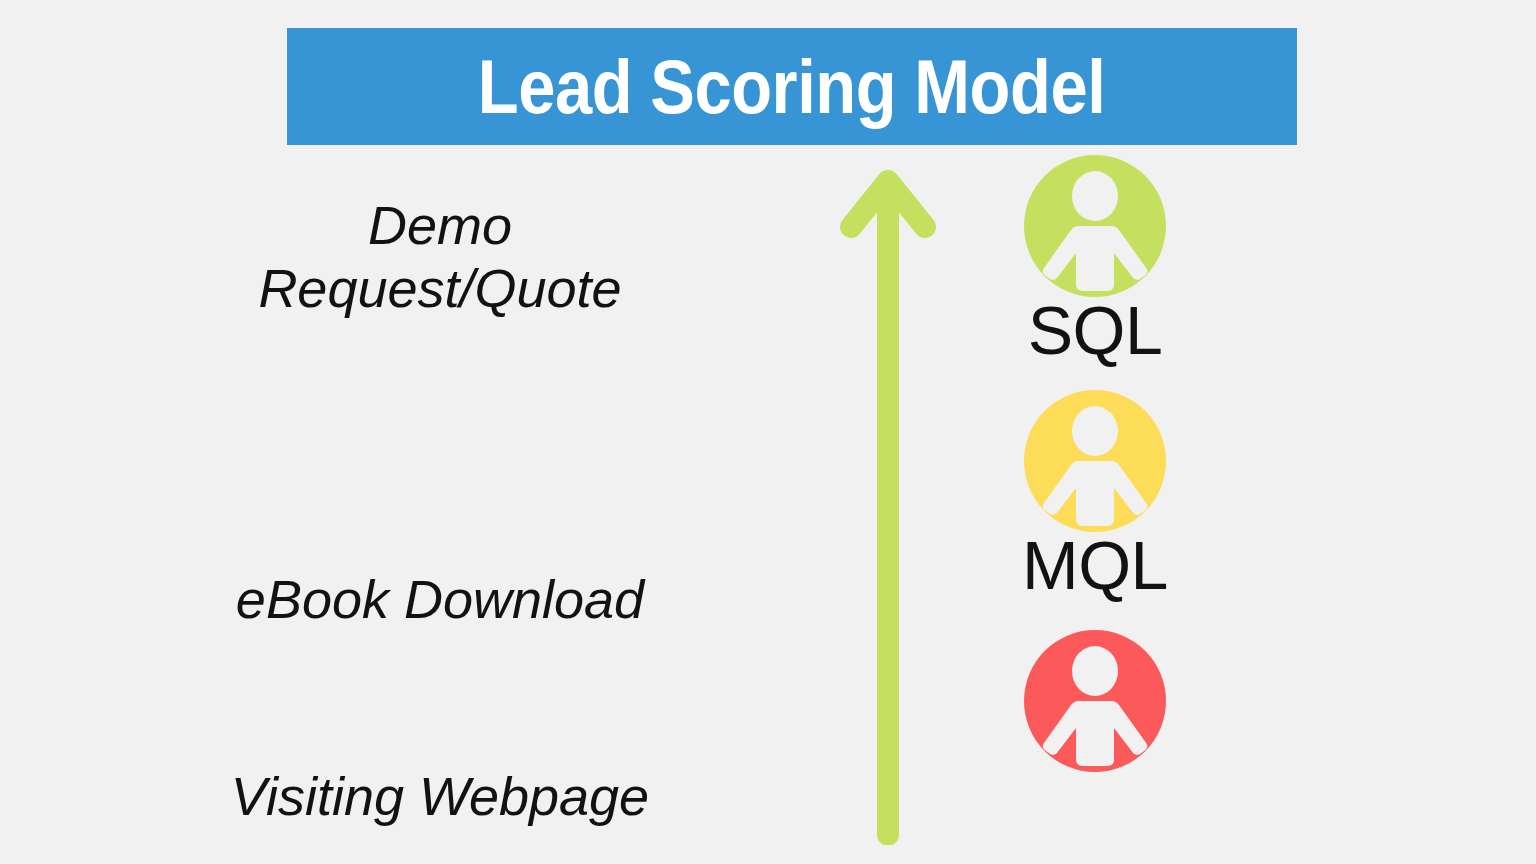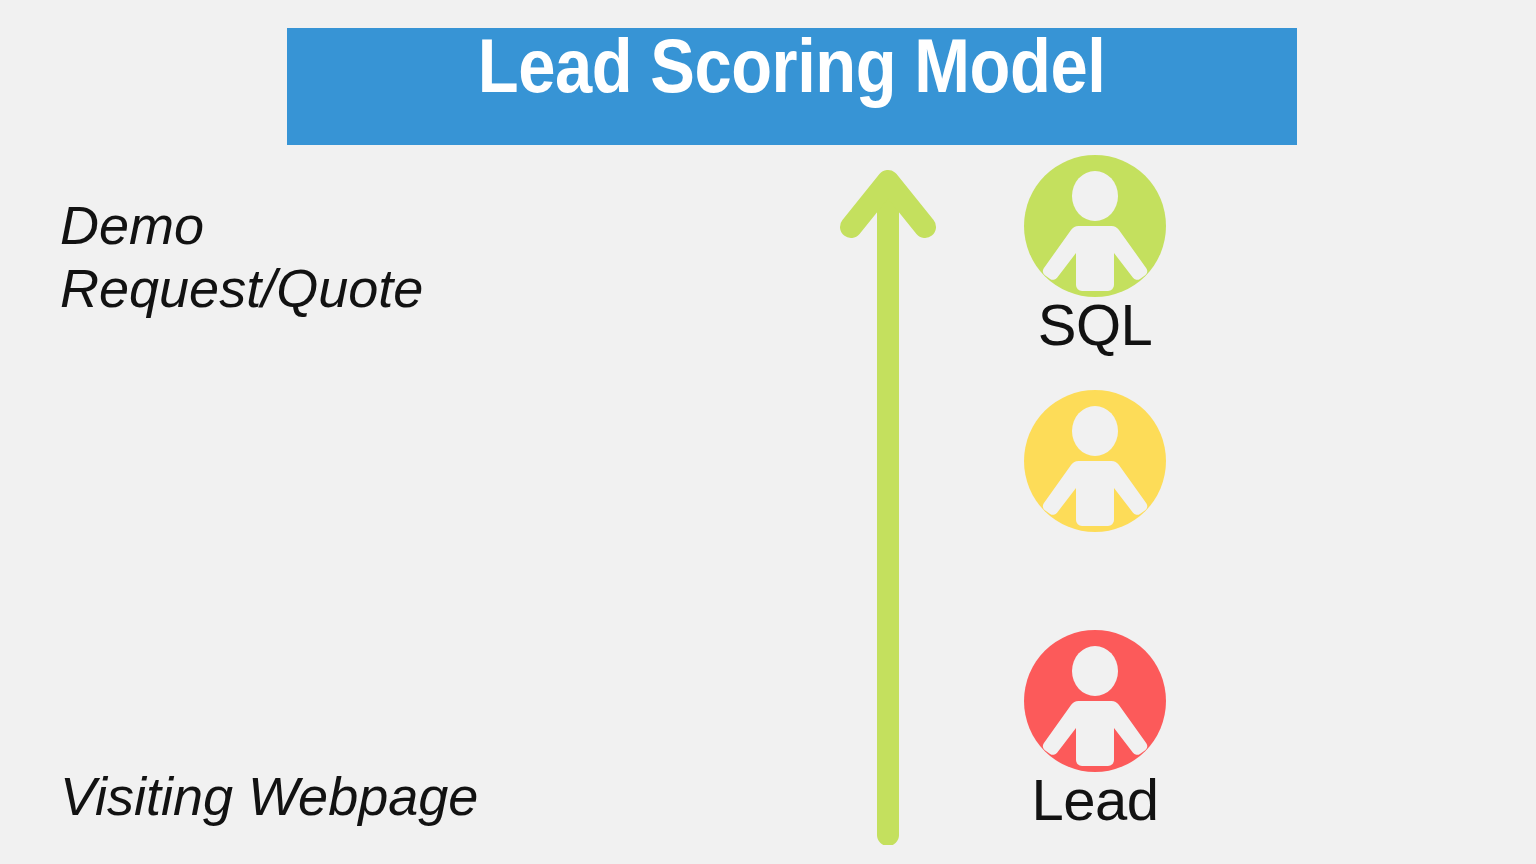--- a/index.html
+++ b/index.html
@@ -22,20 +22,21 @@
 
   
   .title-bar {
     position: absolute;
     left: 287px;
     top: 28px;
     width: 1010px;
     height: 117px;
     background: #3794d5;
     display: flex;
+    align-items: center;
     justify-content: center;
   }
   .title-text {
     color: #ffffff;
     font-family: "Liberation Sans Narrow", "Liberation Sans", sans-serif;
     font-weight: bold;
     font-size: 76px;
     line-height: 1;
     letter-spacing: -0.5px;
     transform: scaleX(0.88);
@@ -46,20 +47,21 @@
   .stages {
     position: absolute;
     left: 60px;
     top: 150px;
     width: 760px;
     height: 700px;
   }
   .stage {
     position: absolute;
     width: 100%;
+    text-align: center;
     font-family: "Liberation Sans Narrow", "Liberation Sans", sans-serif;
     font-style: italic;
     font-weight: normal;
     color: #121212;
     font-size: 54px;
     line-height: 1.16;
     white-space: pre-line;
   }
   .stage-0 { top: 44px; }
   .stage-1 { top: 268px; }
@@ -106,39 +108,40 @@
     position: relative;
     display: block;
   }
   .persona-icon svg {
     display: block;
     width: 142px;
     height: 142px;
   }
   .persona-label {
     font-family: "Liberation Sans", sans-serif;
-    font-size: 58px;
+    font-size: 68px;
     line-height: 1.04;
     color: #121212;
     margin-top: -2px;
     letter-spacing: -0.5px;
   }
 </style>
 </head>
 <body>
 
 <div class="slide">
 
   <div class="title-bar">
     <div class="title-text">Lead Scoring Model</div>
   </div>
 
   <div class="stages">
     <div class="stage stage-0">Demo
 Request/Quote</div>
+    <div class="stage stage-2">eBook Download</div>
     <div class="stage stage-3">Visiting Webpage</div>
   </div>
 
   <div class="arrow-wrap">
     <svg viewBox="0 0 100 680" xmlns="http://www.w3.org/2000/svg" aria-hidden="true">
       <g fill="none" stroke="#c4e05e" stroke-width="22" stroke-linecap="round" stroke-linejoin="round">
         <line x1="50" y1="670" x2="50" y2="22"></line>
         <polyline points="13,62 50,16 87,62"></polyline>
       </g>
     </svg>
@@ -162,29 +165,29 @@
     <div class="persona persona-1">
       <div class="persona-icon">
         <svg viewBox="0 0 142 142" xmlns="http://www.w3.org/2000/svg" aria-hidden="true">
           <circle cx="71" cy="71" r="71" fill="#fddc58"></circle>
           <g fill="#f1f1f1">
             <ellipse cx="71" cy="41" rx="23" ry="25"></ellipse>
             <path d="M54.5 71 h33 a9 9 0 0 1 7.3 3.8 l27.5 38.4 a5 5 0 0 1 -1.1 7 l-5.2 3.7 a5 5 0 0 1 -7 -1.2 L90 98 v32 a6 6 0 0 1 -6 6 h-26 a6 6 0 0 1 -6 -6 V98 l-18.9 24.7 a5 5 0 0 1 -7 1.2 l-5.2 -3.7 a5 5 0 0 1 -1.1 -7 l27.4 -38.4 A9 9 0 0 1 54.5 71 Z"></path>
           </g>
         </svg>
       </div>
+      <div class="persona-label">MQL</div>
     </div>
 
     <div class="persona persona-2">
       <div class="persona-icon">
         <svg viewBox="0 0 142 142" xmlns="http://www.w3.org/2000/svg" aria-hidden="true">
           <circle cx="71" cy="71" r="71" fill="#fc5a5a"></circle>
           <g fill="#f1f1f1">
             <ellipse cx="71" cy="41" rx="23" ry="25"></ellipse>
             <path d="M54.5 71 h33 a9 9 0 0 1 7.3 3.8 l27.5 38.4 a5 5 0 0 1 -1.1 7 l-5.2 3.7 a5 5 0 0 1 -7 -1.2 L90 98 v32 a6 6 0 0 1 -6 6 h-26 a6 6 0 0 1 -6 -6 V98 l-18.9 24.7 a5 5 0 0 1 -7 1.2 l-5.2 -3.7 a5 5 0 0 1 -1.1 -7 l27.4 -38.4 A9 9 0 0 1 54.5 71 Z"></path>
           </g>
         </svg>
       </div>
-      <div class="persona-label">Lead</div>
     </div>
 
   </div>
 </div>
 
 </body></html>

